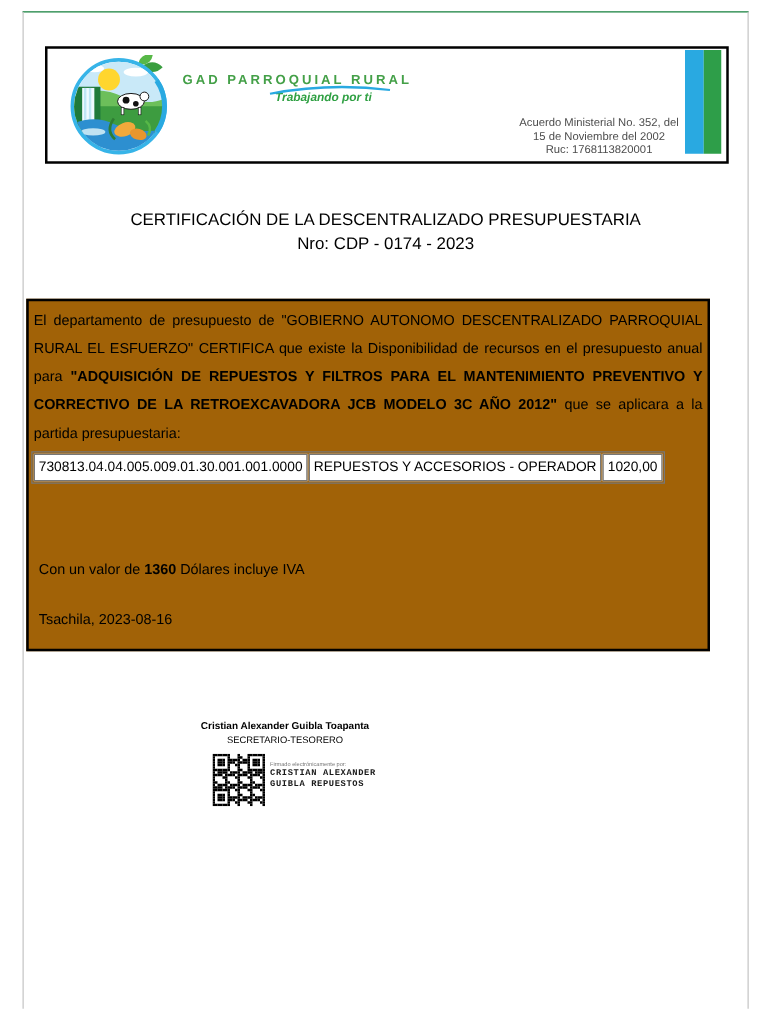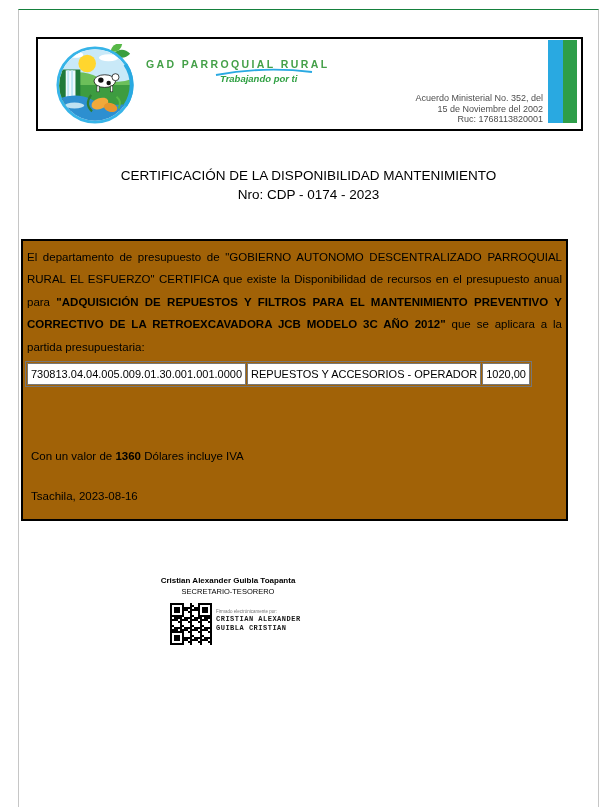--- a/index.html
+++ b/index.html
@@ -38,21 +38,21 @@
     letter-spacing: 1px; line-height: 1; margin-top: 2px; white-space: nowrap;
   }
   .slogan-wrap { position: relative; margin-left: 74px; margin-top: 3px; width: 90px; }
   .slogan-swoosh { position: absolute; left: -6px; top: -6px; }
   .slogan {
     font-size: 9.5px; font-style: italic; font-weight: bold;
     color: #2fa043; white-space: nowrap;
   }
   .header-right-text {
     position: absolute; right: 38px; top: 54px;
-    text-align: right; font-size: 9px; color: #4d4d4d; line-height: 1.18;
+    text-align: center; font-size: 9px; color: #4d4d4d; line-height: 1.18;
     white-space: nowrap;
   }
   .header-bars {
     position: absolute; right: 4px; top: 1px;
     width: 29px; height: 83px; display: flex;
   }
   .bar-blue  { flex: 1; background: #29a9e1; }
   .bar-green { flex: 1; background: #2e9e49; }
 
   
@@ -168,21 +168,21 @@
       <div>Ruc: 1768113820001</div>
     </div>
 
     <div class="header-bars">
       <div class="bar-blue"></div>
       <div class="bar-green"></div>
     </div>
   </div>
 
   <div class="doc-title">
-    <div>CERTIFICACIÓN DE LA DISPONIBILIDAD MANTENIMIENTO</div>
+    <div>CERTIFICACIÓN DE LA DESCENTRALIZADO PRESUPUESTARIA</div>
     <div>Nro: CDP - 0174 - 2023</div>
   </div>
 
   <div class="body-box">
     <p class="body-para">
       <span>El departamento de presupuesto de "GOBIERNO AUTONOMO DESCENTRALIZADO PARROQUIAL RURAL EL ESFUERZO" CERTIFICA que existe la Disponibilidad de recursos en el presupuesto anual para </span><span class="bold-inline">"ADQUISICIÓN DE REPUESTOS Y FILTROS PARA EL MANTENIMIENTO PREVENTIVO Y CORRECTIVO DE LA RETROEXCAVADORA JCB MODELO 3C AÑO 2012"</span><span> que se aplicara a la partida presupuestaria:</span>
     </p>
 
     <table class="partida-table">
       <tbody>
@@ -461,16 +461,16 @@
         <rect x="10" y="40" width="2" height="2"></rect>
         <rect x="12" y="40" width="2" height="2"></rect>
         <rect x="20" y="40" width="2" height="2"></rect>
         <rect x="30" y="40" width="2" height="2"></rect>
         <rect x="40" y="40" width="2" height="2"></rect>
       </svg></div>
 
   <div class="sig-stamp">
     <div class="stamp-header">Firmado electrónicamente por:</div>
     <div class="stamp-name">CRISTIAN ALEXANDER</div>
-    <div class="stamp-name">GUIBLA CRISTIAN</div>
+    <div class="stamp-name">GUIBLA REPUESTOS</div>
   </div>
 
 </div>
 
 </body></html>

